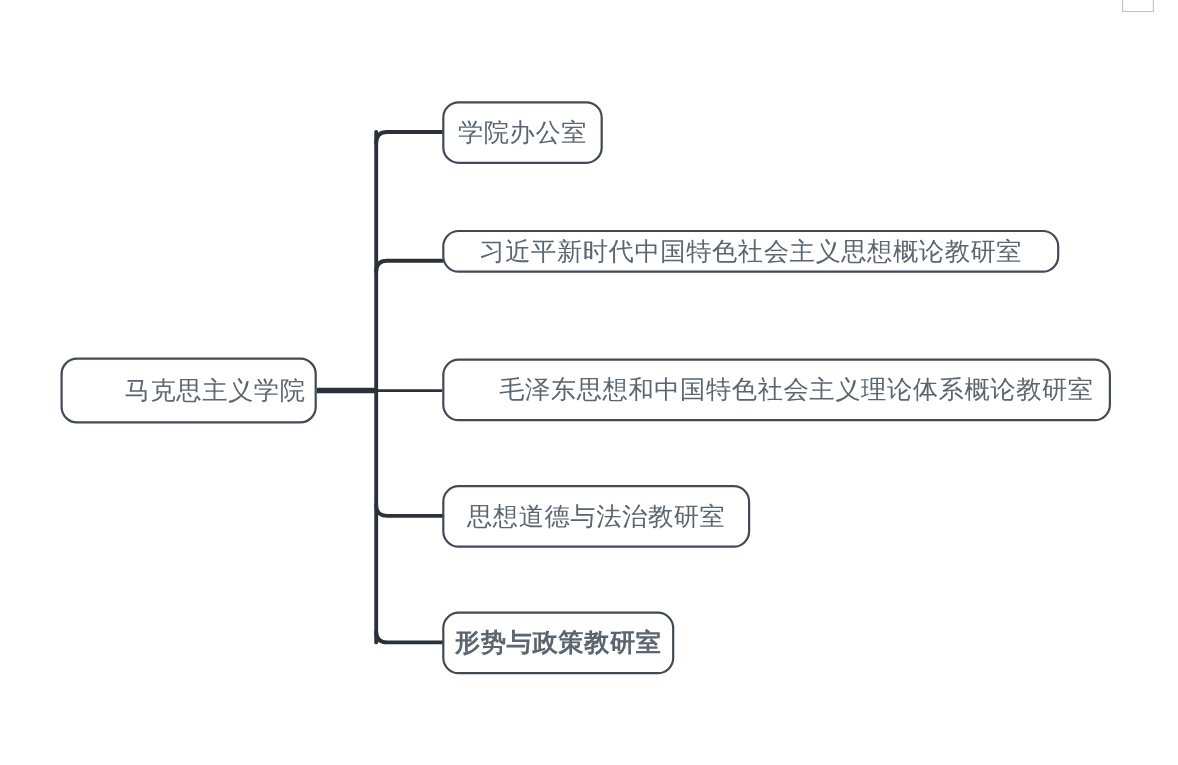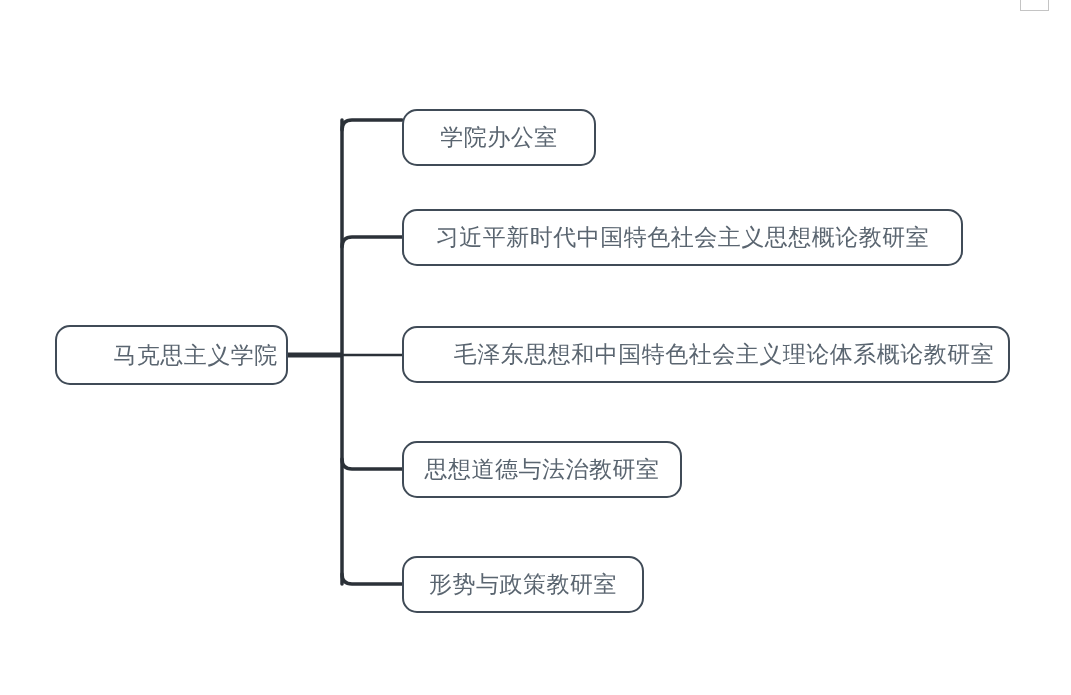--- a/index.html
+++ b/index.html
@@ -44,48 +44,48 @@
   .node-root {
     left: 55px;
     top: 325px;
     width: 233px;
     height: 60px;
     padding-left: 48px;
   }
   .node-child-0 {
     left: 402px;
     top: 92px;
-    width: 194px;
+    width: 146px;
     height: 57px;
-    margin-top: 17px;
   }
   .node-child-1 {
     left: 402px;
     top: 209px;
     width: 561px;
-    height: 57px;
+    height: 39px;
   }
   .node-child-2 {
     left: 402px;
     top: 326px;
     width: 608px;
     height: 57px;
     padding-left: 36px;
   }
   .node-child-3 {
     left: 402px;
     top: 441px;
     width: 280px;
     height: 57px;
   }
   .node-child-4 {
     left: 402px;
     top: 556px;
-    width: 242px;
+    width: 211px;
     height: 57px;
+    font-weight: bold;
   }
   .corner-artifact {
     position: absolute;
     left: 1020px;
     top: -14px;
     width: 27px;
     height: 23px;
     border: 1.5px solid #c4c4c4;
     background: transparent;
   }

